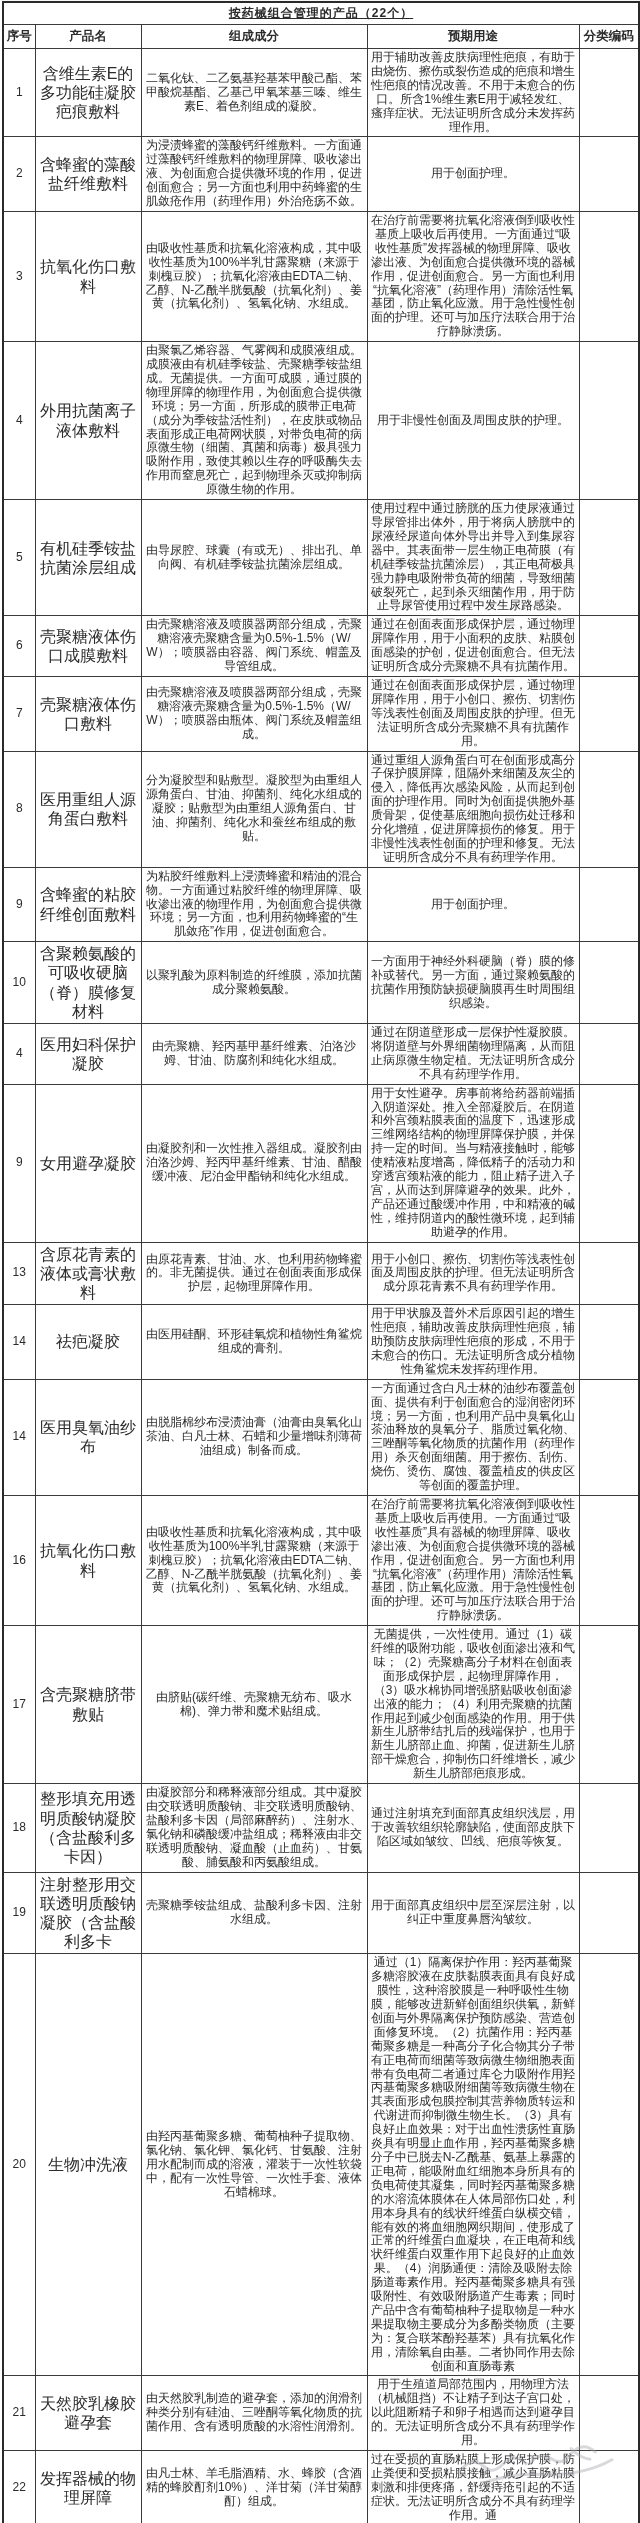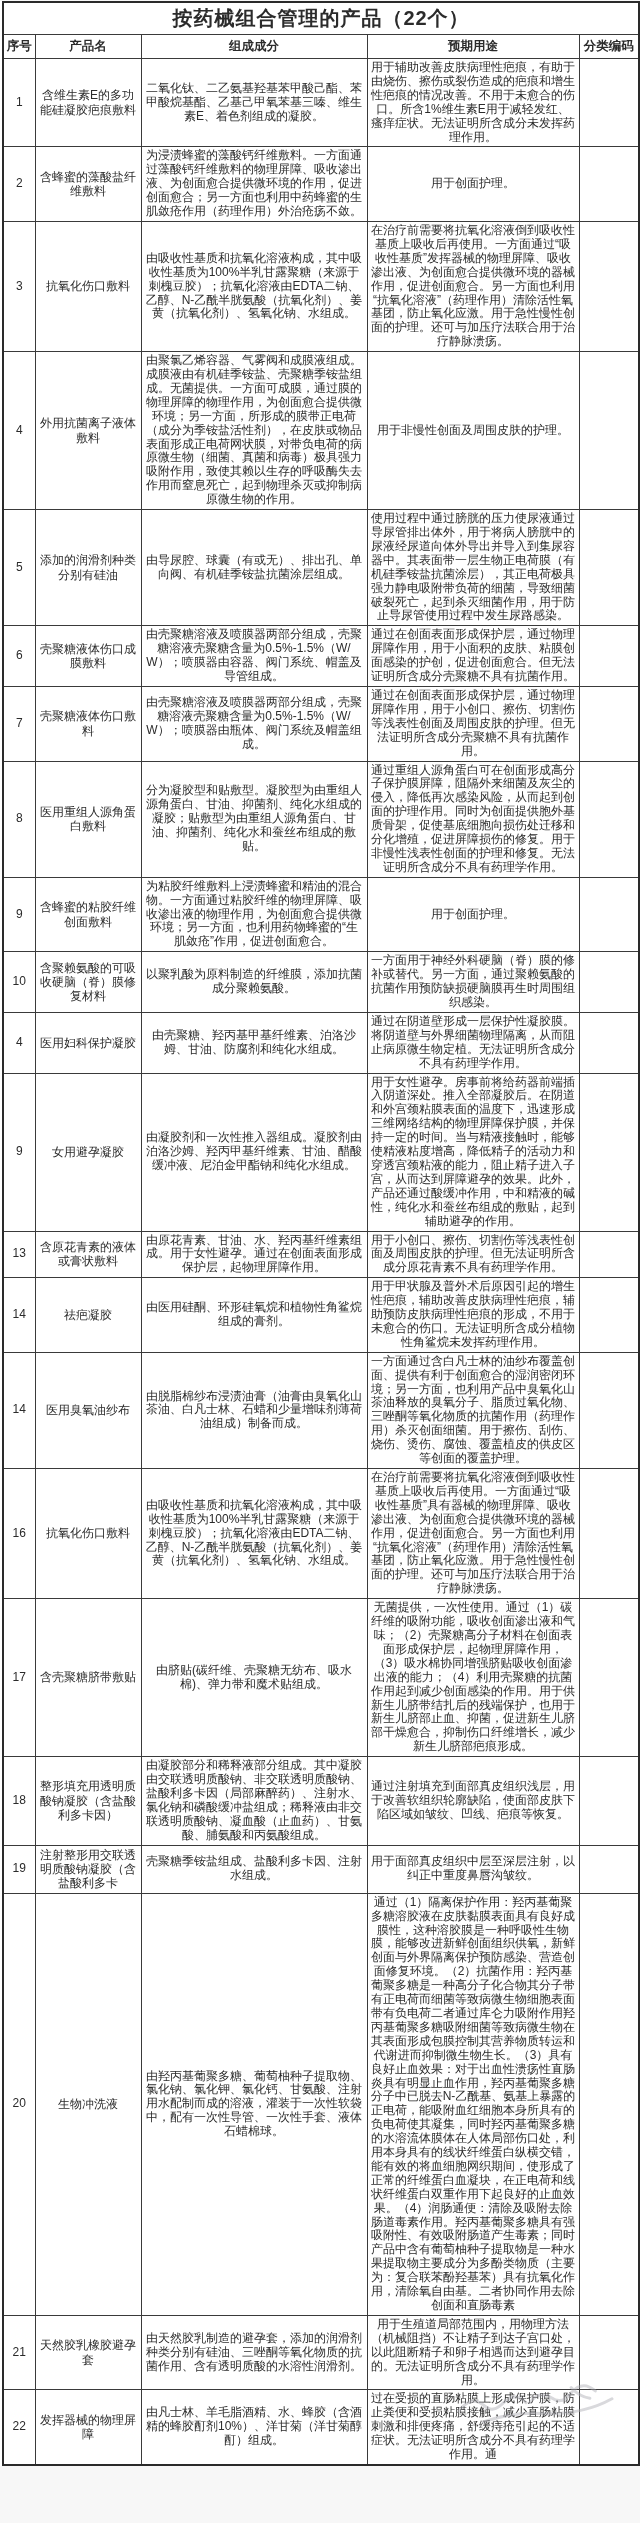--- a/index.html
+++ b/index.html
@@ -29,38 +29,39 @@
   table.products col.c-code{width:60px;}
   table.products th, table.products td{
     border:1px solid #3a3a3a;
     padding:2px 3px;
     text-align:center;
     vertical-align:middle;
     word-break:break-all;
     overflow-wrap:anywhere;
   }
   .title-cell{
-    font-size:20px;
+    font-size:12px;
     font-weight:bold;
     letter-spacing:1px;
     padding:4px 2px;
     border:2px solid #2a2a2a;
+    text-decoration:underline;
   }
   tr.header-row th{
     font-size:12.5px;
     font-weight:bold;
     padding:3px 2px;
     background:#fff;
   }
   td.cell{
     font-size:12px;
     line-height:1.16;
   }
   td.no-cell{font-size:12px;}
-  td.name-cell{font-size:12px;line-height:1.2;}
+  td.name-cell{font-size:16px;line-height:1.2;}
   td.code-cell{font-size:12px;}
   table.products{border:2px solid #2a2a2a;}
   
   .watermark{
     position:absolute;
     right:18px;
     bottom:38px;
     width:170px;
     height:52px;
     opacity:.55;
@@ -116,21 +117,21 @@
         </tr>
         <tr>
           <td class="no-cell cell">4</td>
           <td class="name-cell cell">外用抗菌离子液体敷料</td>
           <td class="cell">由聚氯乙烯容器、气雾阀和成膜液组成。成膜液由有机硅季铵盐、壳聚糖季铵盐组成。无菌提供。一方面可成膜，通过膜的物理屏障的物理作用，为创面愈合提供微环境；另一方面，所形成的膜带正电荷（成分为季铵盐活性剂），在皮肤或物品表面形成正电荷网状膜，对带负电荷的病原微生物（细菌、真菌和病毒）极具强力吸附作用，致使其赖以生存的呼吸酶失去作用而窒息死亡，起到物理杀灭或抑制病原微生物的作用。</td>
           <td class="cell">用于非慢性创面及周围皮肤的护理。</td>
           <td class="code-cell cell"></td>
         </tr>
         <tr>
           <td class="no-cell cell">5</td>
-          <td class="name-cell cell">添加的润滑剂种类分别有硅油</td>
+          <td class="name-cell cell">有机硅季铵盐抗菌涂层组成</td>
           <td class="cell">由导尿腔、球囊（有或无）、排出孔、单向阀、有机硅季铵盐抗菌涂层组成。</td>
           <td class="cell">使用过程中通过膀胱的压力使尿液通过导尿管排出体外，用于将病人膀胱中的尿液经尿道向体外导出并导入到集尿容器中。其表面带一层生物正电荷膜（有机硅季铵盐抗菌涂层），其正电荷极具强力静电吸附带负荷的细菌，导致细菌破裂死亡，起到杀灭细菌作用，用于防止导尿管使用过程中发生尿路感染。</td>
           <td class="code-cell cell"></td>
         </tr>
         <tr>
           <td class="no-cell cell">6</td>
           <td class="name-cell cell">壳聚糖液体伤口成膜敷料</td>
           <td class="cell">由壳聚糖溶液及喷膜器两部分组成，壳聚糖溶液壳聚糖含量为0.5%-1.5%（W/W）；喷膜器由容器、阀门系统、帽盖及导管组成。</td>
           <td class="cell">通过在创面表面形成保护层，通过物理屏障作用，用于小面积的皮肤、粘膜创面感染的护创，促进创面愈合。但无法证明所含成分壳聚糖不具有抗菌作用。</td>
           <td class="code-cell cell"></td>
@@ -167,27 +168,27 @@
           <td class="no-cell cell">4</td>
           <td class="name-cell cell">医用妇科保护凝胶</td>
           <td class="cell">由壳聚糖、羟丙基甲基纤维素、泊洛沙姆、甘油、防腐剂和纯化水组成。</td>
           <td class="cell">通过在阴道壁形成一层保护性凝胶膜。将阴道壁与外界细菌物理隔离，从而阻止病原微生物定植。无法证明所含成分不具有药理学作用。</td>
           <td class="code-cell cell"></td>
         </tr>
         <tr>
           <td class="no-cell cell">9</td>
           <td class="name-cell cell">女用避孕凝胶</td>
           <td class="cell">由凝胶剂和一次性推入器组成。凝胶剂由泊洛沙姆、羟丙甲基纤维素、甘油、醋酸缓冲液、尼泊金甲酯钠和纯化水组成。</td>
-          <td class="cell">用于女性避孕。房事前将给药器前端插入阴道深处。推入全部凝胶后。在阴道和外宫颈粘膜表面的温度下，迅速形成三维网络结构的物理屏障保护膜，并保持一定的时间。当与精液接触时，能够使精液粘度增高，降低精子的活动力和穿透宫颈粘液的能力，阻止精子进入子宫，从而达到屏障避孕的效果。此外，产品还通过酸缓冲作用，中和精液的碱性，纯化水和蚕丝布组成的敷贴，起到辅助避孕的作用。</td>
+          <td class="cell">用于女性避孕。房事前将给药器前端插入阴道深处。推入全部凝胶后。在阴道和外宫颈粘膜表面的温度下，迅速形成三维网络结构的物理屏障保护膜，并保持一定的时间。当与精液接触时，能够使精液粘度增高，降低精子的活动力和穿透宫颈粘液的能力，阻止精子进入子宫，从而达到屏障避孕的效果。此外，产品还通过酸缓冲作用，中和精液的碱性，维持阴道内的酸性微环境，起到辅助避孕的作用。</td>
           <td class="code-cell cell"></td>
         </tr>
         <tr>
           <td class="no-cell cell">13</td>
           <td class="name-cell cell">含原花青素的液体或膏状敷料</td>
-          <td class="cell">由原花青素、甘油、水、羟丙基纤维素组成。用于女性避孕。通过在创面表面形成保护层，起物理屏障作用。</td>
+          <td class="cell">由原花青素、甘油、水、也利用药物蜂蜜的。非无菌提供。通过在创面表面形成保护层，起物理屏障作用。</td>
           <td class="cell">用于小创口、擦伤、切割伤等浅表性创面及周围皮肤的护理。但无法证明所含成分原花青素不具有药理学作用。</td>
           <td class="code-cell cell"></td>
         </tr>
         <tr>
           <td class="no-cell cell">14</td>
           <td class="name-cell cell">祛疤凝胶</td>
           <td class="cell">由医用硅酮、环形硅氧烷和植物性角鲨烷组成的膏剂。</td>
           <td class="cell">用于甲状腺及普外术后原因引起的增生性疤痕，辅助改善皮肤病理性疤痕，辅助预防皮肤病理性疤痕的形成，不用于未愈合的伤口。无法证明所含成分植物性角鲨烷未发挥药理作用。</td>
           <td class="code-cell cell"></td>
         </tr>

